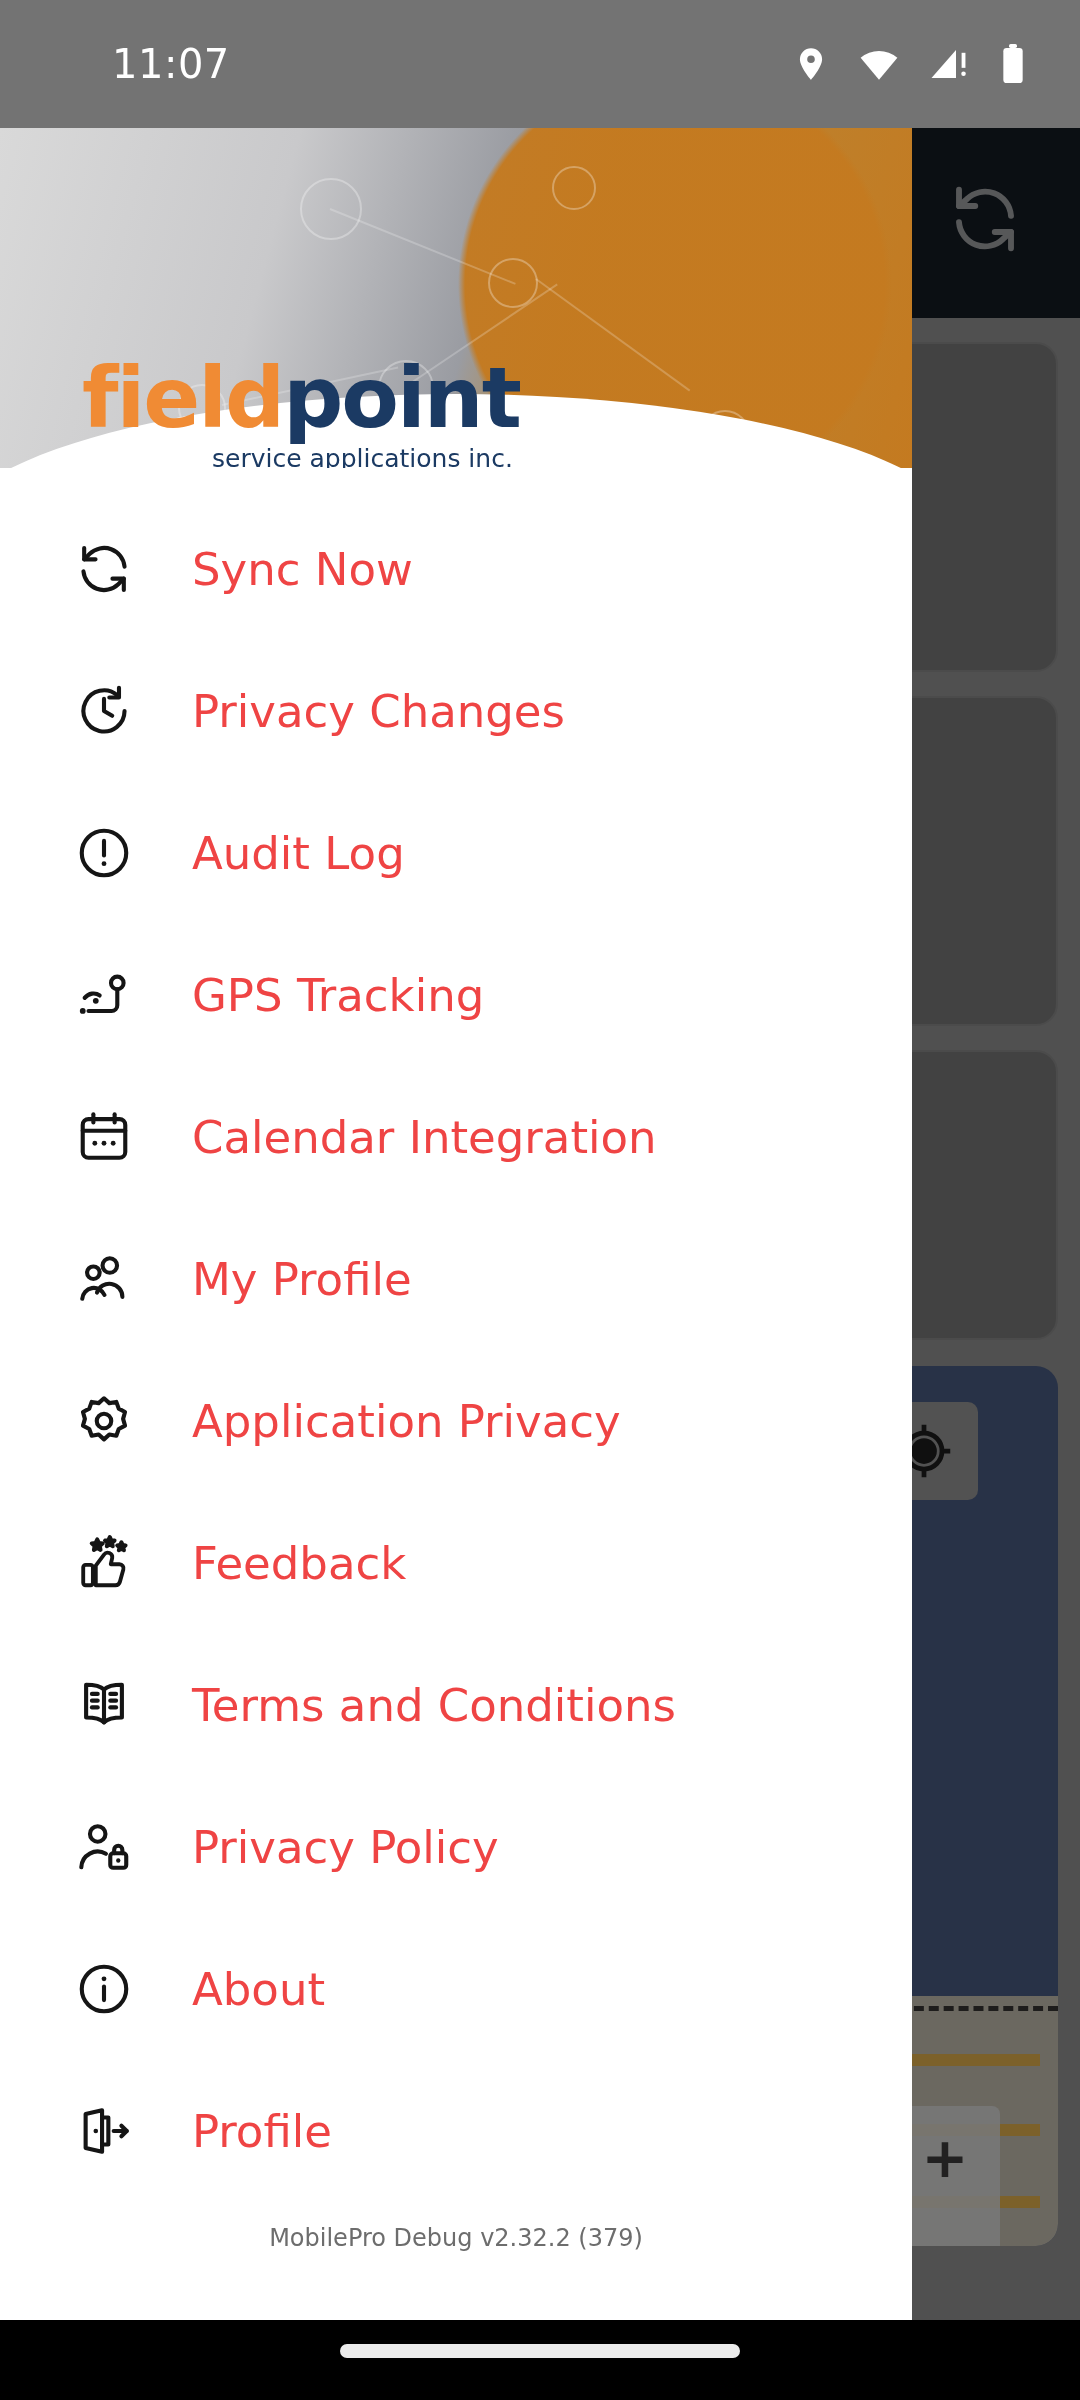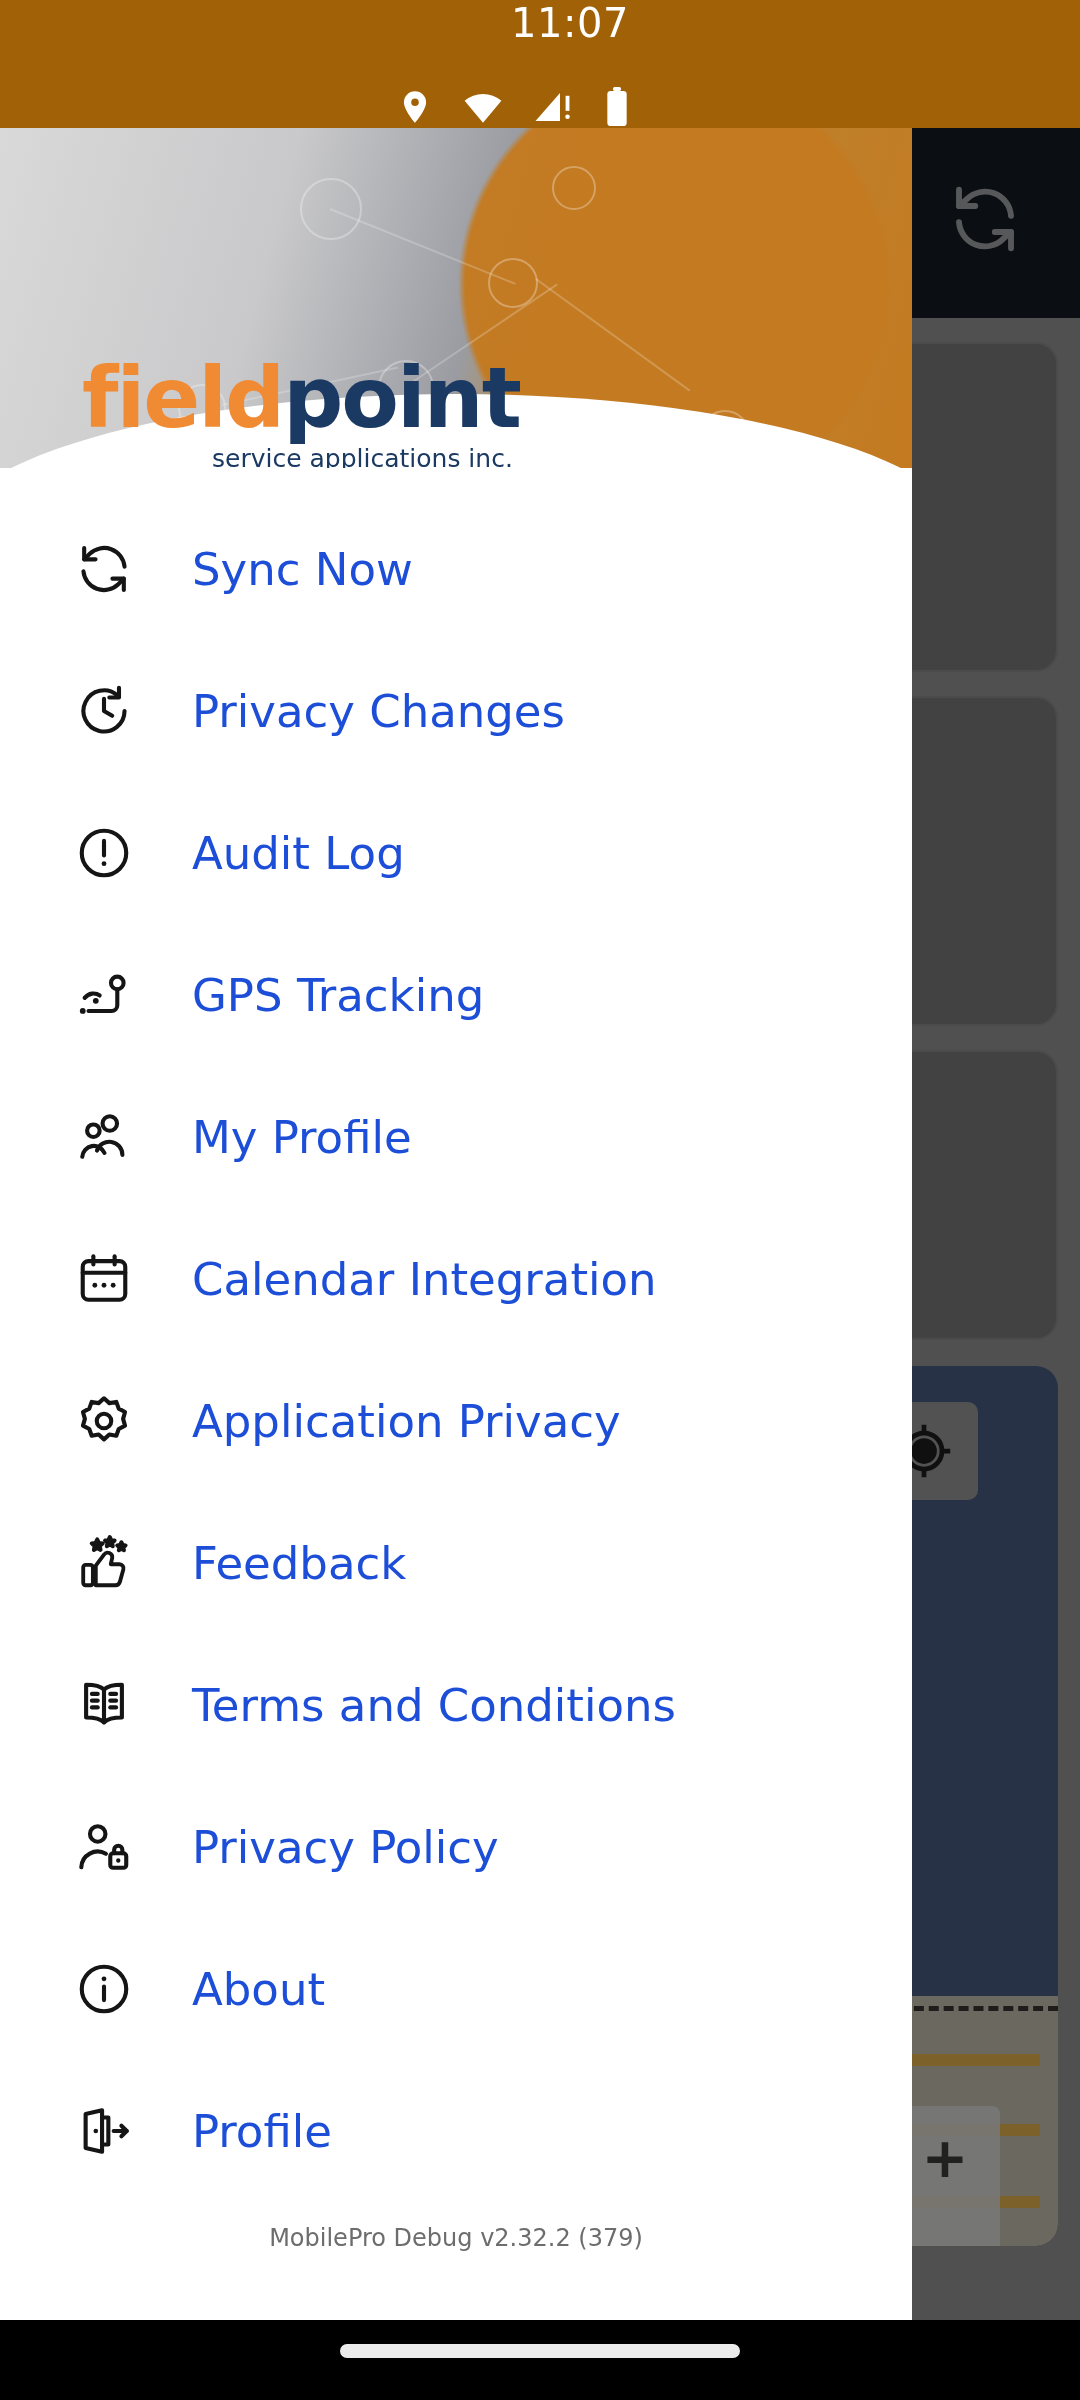--- a/index.html
+++ b/index.html
@@ -7,24 +7,23 @@
     width:1080px; height:2400px;
     background:#000;
     font-family:"DejaVu Sans", sans-serif;
     overflow:hidden;
   }
   #screen { position:relative; width:1080px; height:2400px; overflow:hidden; background:#000; }
 
   
   #statusbar {
     position:absolute; left:0; top:0; width:1080px; height:128px;
-    background:#a16207; z-index:60;
+    background:#737373; z-index:60;
     display:flex; align-items:center; justify-content:space-between;
     padding:0 52px 0 0;
-    flex-direction:column;
   }
   #clock { color:#fff; font-size:40px; letter-spacing:0.5px; margin-left:112px; font-family:"DejaVu Sans", sans-serif; }
   #sysicons { display:flex; align-items:center; gap:28px; }
   #sysicons svg { display:block; }
 
   
   #bgapp { position:absolute; left:0; top:128px; width:1080px; height:2192px; background:#8a8a8a; z-index:5; overflow:hidden; }
   #bgAppBar { position:absolute; left:0; top:0; width:1080px; height:190px; background:#141a22; }
   #bgSyncIcon { position:absolute; right:56px; top:52px; opacity:.72; }
   #bgCards { position:absolute; left:0; top:190px; width:1080px; bottom:0; }
@@ -85,21 +84,21 @@
   #logoWord .n { color:#1b3a63; }
   #logoTag { font-size:25px; color:#1b3a63; margin-left:150px; margin-top:4px; font-family:"DejaVu Sans", sans-serif; }
 
   #menu { flex:1 1 auto; padding-top:30px; }
   .menu-item {
     display:flex; align-items:center; height:142px; padding-left:72px; cursor:pointer;
   }
   .menu-item .mi-icon { width:64px; flex:0 0 64px; display:flex; align-items:center; justify-content:center; }
   .menu-item .mi-icon svg { display:block; }
   .menu-item .mi-label {
-    margin-left:56px; font-size:45px; color:#1d4ed8; white-space:nowrap;
+    margin-left:56px; font-size:45px; color:#ef4444; white-space:nowrap;
     font-family:"DejaVu Sans", sans-serif;
   }
 
   #drawerFooter {
     flex:0 0 auto; text-align:center; padding-bottom:68px; padding-top:20px;
     font-size:24px; color:#6d6d6d; font-family:"DejaVu Sans", sans-serif;
   }
 
   
   #navbar { position:absolute; left:0; bottom:0; width:1080px; height:80px; background:#000; z-index:70; }
@@ -247,42 +246,42 @@
             <circle cx="8.6" cy="14.4" r="1.2" fill="#151515" stroke="none"></circle>
             <path d="M4 13.2c1.6-2 4.4-2.4 6.2-1"></path>
           </svg>
         </span>
         <span class="mi-label">GPS Tracking</span>
       </div>
 
       <div class="menu-item">
         <span class="mi-icon">
           <svg width="58" height="58" viewBox="0 0 24 24" fill="none" stroke="#151515" stroke-width="1.7" stroke-linecap="round" stroke-linejoin="round">
-            <circle cx="14.4" cy="6.4" r="3"></circle>
-              <path d="M19.6 19.4a5.4 5.4 0 0 0-10.5-1.8"></path>
-            <circle cx="7.6" cy="9.4" r="2.6"></circle>
-              <path d="M3 20.2a4.8 4.8 0 0 1 9.2-1.6"></path>
-          </svg>
-        </span>
-        <span class="mi-label">My Profile</span>
-      </div>
-
-      <div class="menu-item">
-        <span class="mi-icon">
-          <svg width="58" height="58" viewBox="0 0 24 24" fill="none" stroke="#151515" stroke-width="1.7" stroke-linecap="round" stroke-linejoin="round">
             <rect x="3.2" y="4.6" width="17.6" height="16" rx="2.4"></rect>
               <line x1="3.2" y1="9.4" x2="20.8" y2="9.4"></line>
             <line x1="7.6" y1="2.6" x2="7.6" y2="6"></line>
               <line x1="16.4" y1="2.6" x2="16.4" y2="6"></line>
             <circle cx="8.2" cy="14.6" r="1" fill="#151515" stroke="none"></circle>
             <circle cx="12" cy="14.6" r="1" fill="#151515" stroke="none"></circle>
             <circle cx="15.8" cy="14.6" r="1" fill="#151515" stroke="none"></circle>
           </svg>
         </span>
         <span class="mi-label">Calendar Integration</span>
+      </div>
+
+      <div class="menu-item">
+        <span class="mi-icon">
+          <svg width="58" height="58" viewBox="0 0 24 24" fill="none" stroke="#151515" stroke-width="1.7" stroke-linecap="round" stroke-linejoin="round">
+            <circle cx="14.4" cy="6.4" r="3"></circle>
+              <path d="M19.6 19.4a5.4 5.4 0 0 0-10.5-1.8"></path>
+            <circle cx="7.6" cy="9.4" r="2.6"></circle>
+              <path d="M3 20.2a4.8 4.8 0 0 1 9.2-1.6"></path>
+          </svg>
+        </span>
+        <span class="mi-label">My Profile</span>
       </div>
 
       <div class="menu-item">
         <span class="mi-icon">
           <svg width="58" height="58" viewBox="0 0 24 24" fill="none" stroke="#151515" stroke-width="1.7" stroke-linejoin="round">
             <path d="M12 2.6l2.2 2 2.9-.5 1 2.8 2.6 1.4-.8 2.8.8 2.8-2.6 1.4-1 2.8-2.9-.5-2.2 2-2.2-2-2.9.5-1-2.8-2.6-1.4.8-2.8-.8-2.8 2.6-1.4 1-2.8 2.9.5z"></path>
             <circle cx="12" cy="12" r="3"></circle>
           </svg>
         </span>
         <span class="mi-label">Application Privacy</span>

